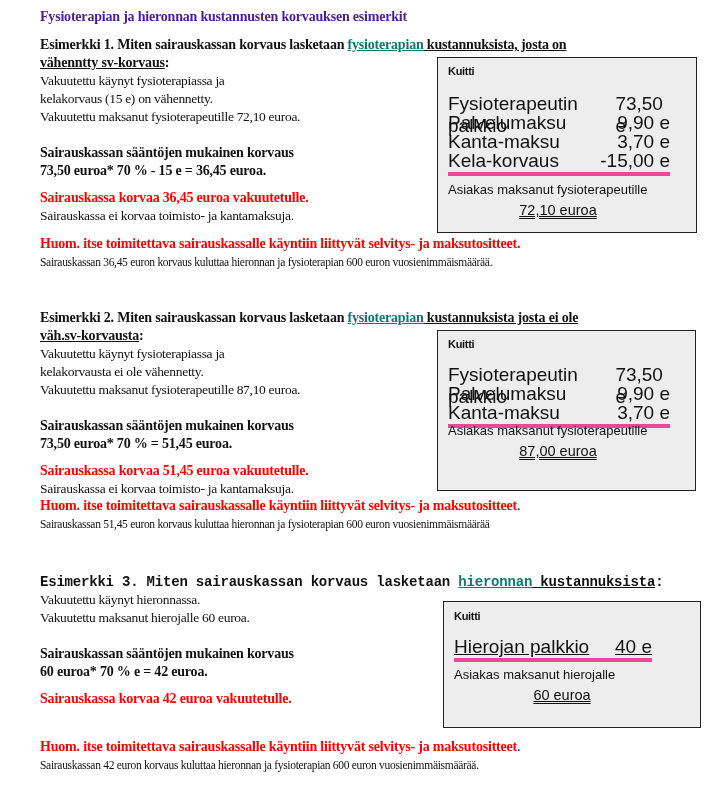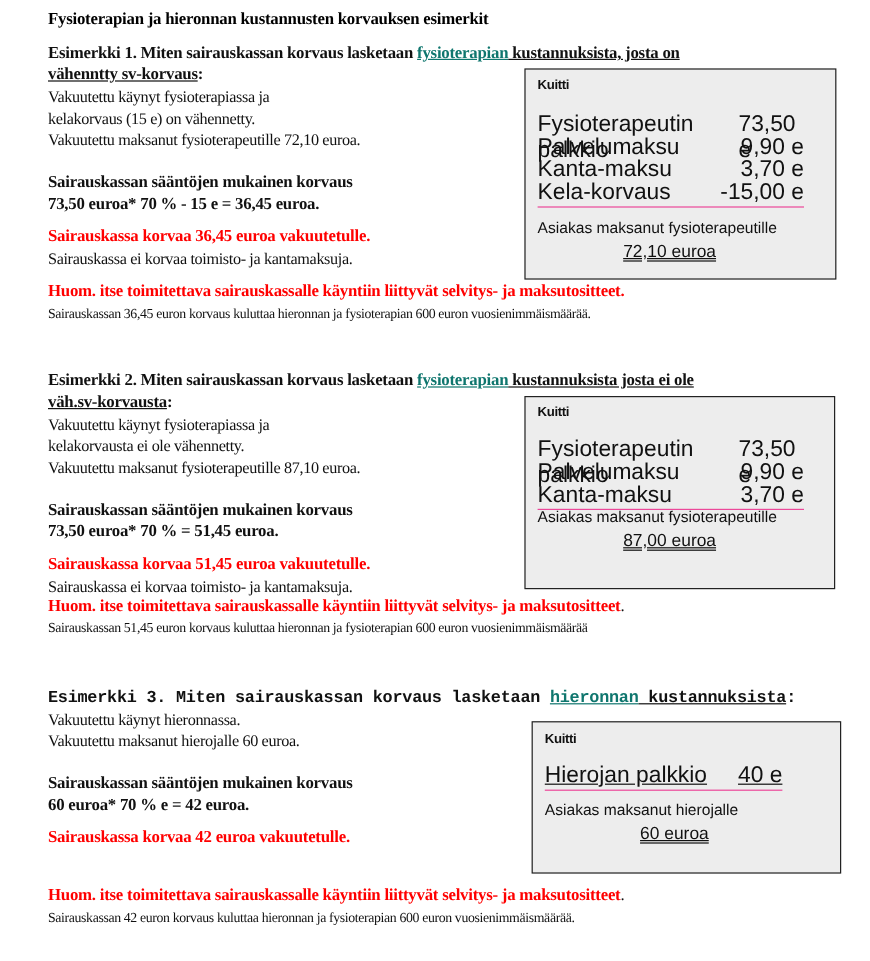--- a/index.html
+++ b/index.html
@@ -1,33 +1,33 @@
 <!DOCTYPE html>
 <html><head>
 <meta charset="utf-8">
 <style>
   html, body { margin: 0; padding: 0; background: #ffffff; }
   body { width: 725px; height: 801px; position: relative; overflow: hidden;
          font-family: "Liberation Serif", "DejaVu Serif", serif; color: #111; }
   .abs { position: absolute; white-space: nowrap; }
-  .title { left: 40px; top: 9px; font-size: 14px; font-weight: bold; color: #000000; letter-spacing: -0.2px; }
+  .title { left: 40px; top: 9px; font-size: 14px; font-weight: bold; color: #4c1d95; letter-spacing: -0.2px; }
   .hdr { font-size: 14px; font-weight: bold; color: #111; letter-spacing: -0.2px; }
   .u { text-decoration: underline; }
   .link { color: #0f766e; text-decoration: underline; }
   .txt { font-size: 13.5px; letter-spacing: -0.3px; }
   .bold { font-weight: bold; font-size: 14px; letter-spacing: -0.2px; text-align: center; }
   .red { color: #FF0000; font-weight: bold; font-size: 14px; letter-spacing: -0.2px; }
   .small { font-size: 11.5px; letter-spacing: -0.3px; }
   .blk { color: #111; font-weight: normal; }
 
   .box { position: absolute; background: #EDEDED; border: 1.5px solid #222; box-sizing: border-box;
          font-family: "Liberation Sans", "DejaVu Sans", sans-serif; color: #111; }
   .box .label { position: absolute; left: 10px; font-size: 11px; font-weight: 900; letter-spacing: -0.3px; }
   .box .row { position: absolute; left: 10px; font-size: 19px; display: flex; justify-content: space-between; }
-  .box .row.ul { border-bottom: 1px solid #ec4899; }
+  .box .row.ul { border-bottom: 4px solid #ec4899; }
   .box .sum { position: absolute; left: 10px; font-size: 13px; }
   .box .total { position: absolute; font-size: 14.5px; text-decoration: underline double; text-align: center; }
 </style>
 </head>
 <body>
 
 <div class="abs title">Fysioterapian ja hieronnan kustannusten korvauksen esimerkit</div>
 
 <div class="abs hdr" style="left:40px; top:37px;">
   <span>Esimerkki 1. Miten sairauskassan korvaus lasketaan </span><span class="link">fysioterapian</span><span class="u"> kustannuksista, josta on</span>

